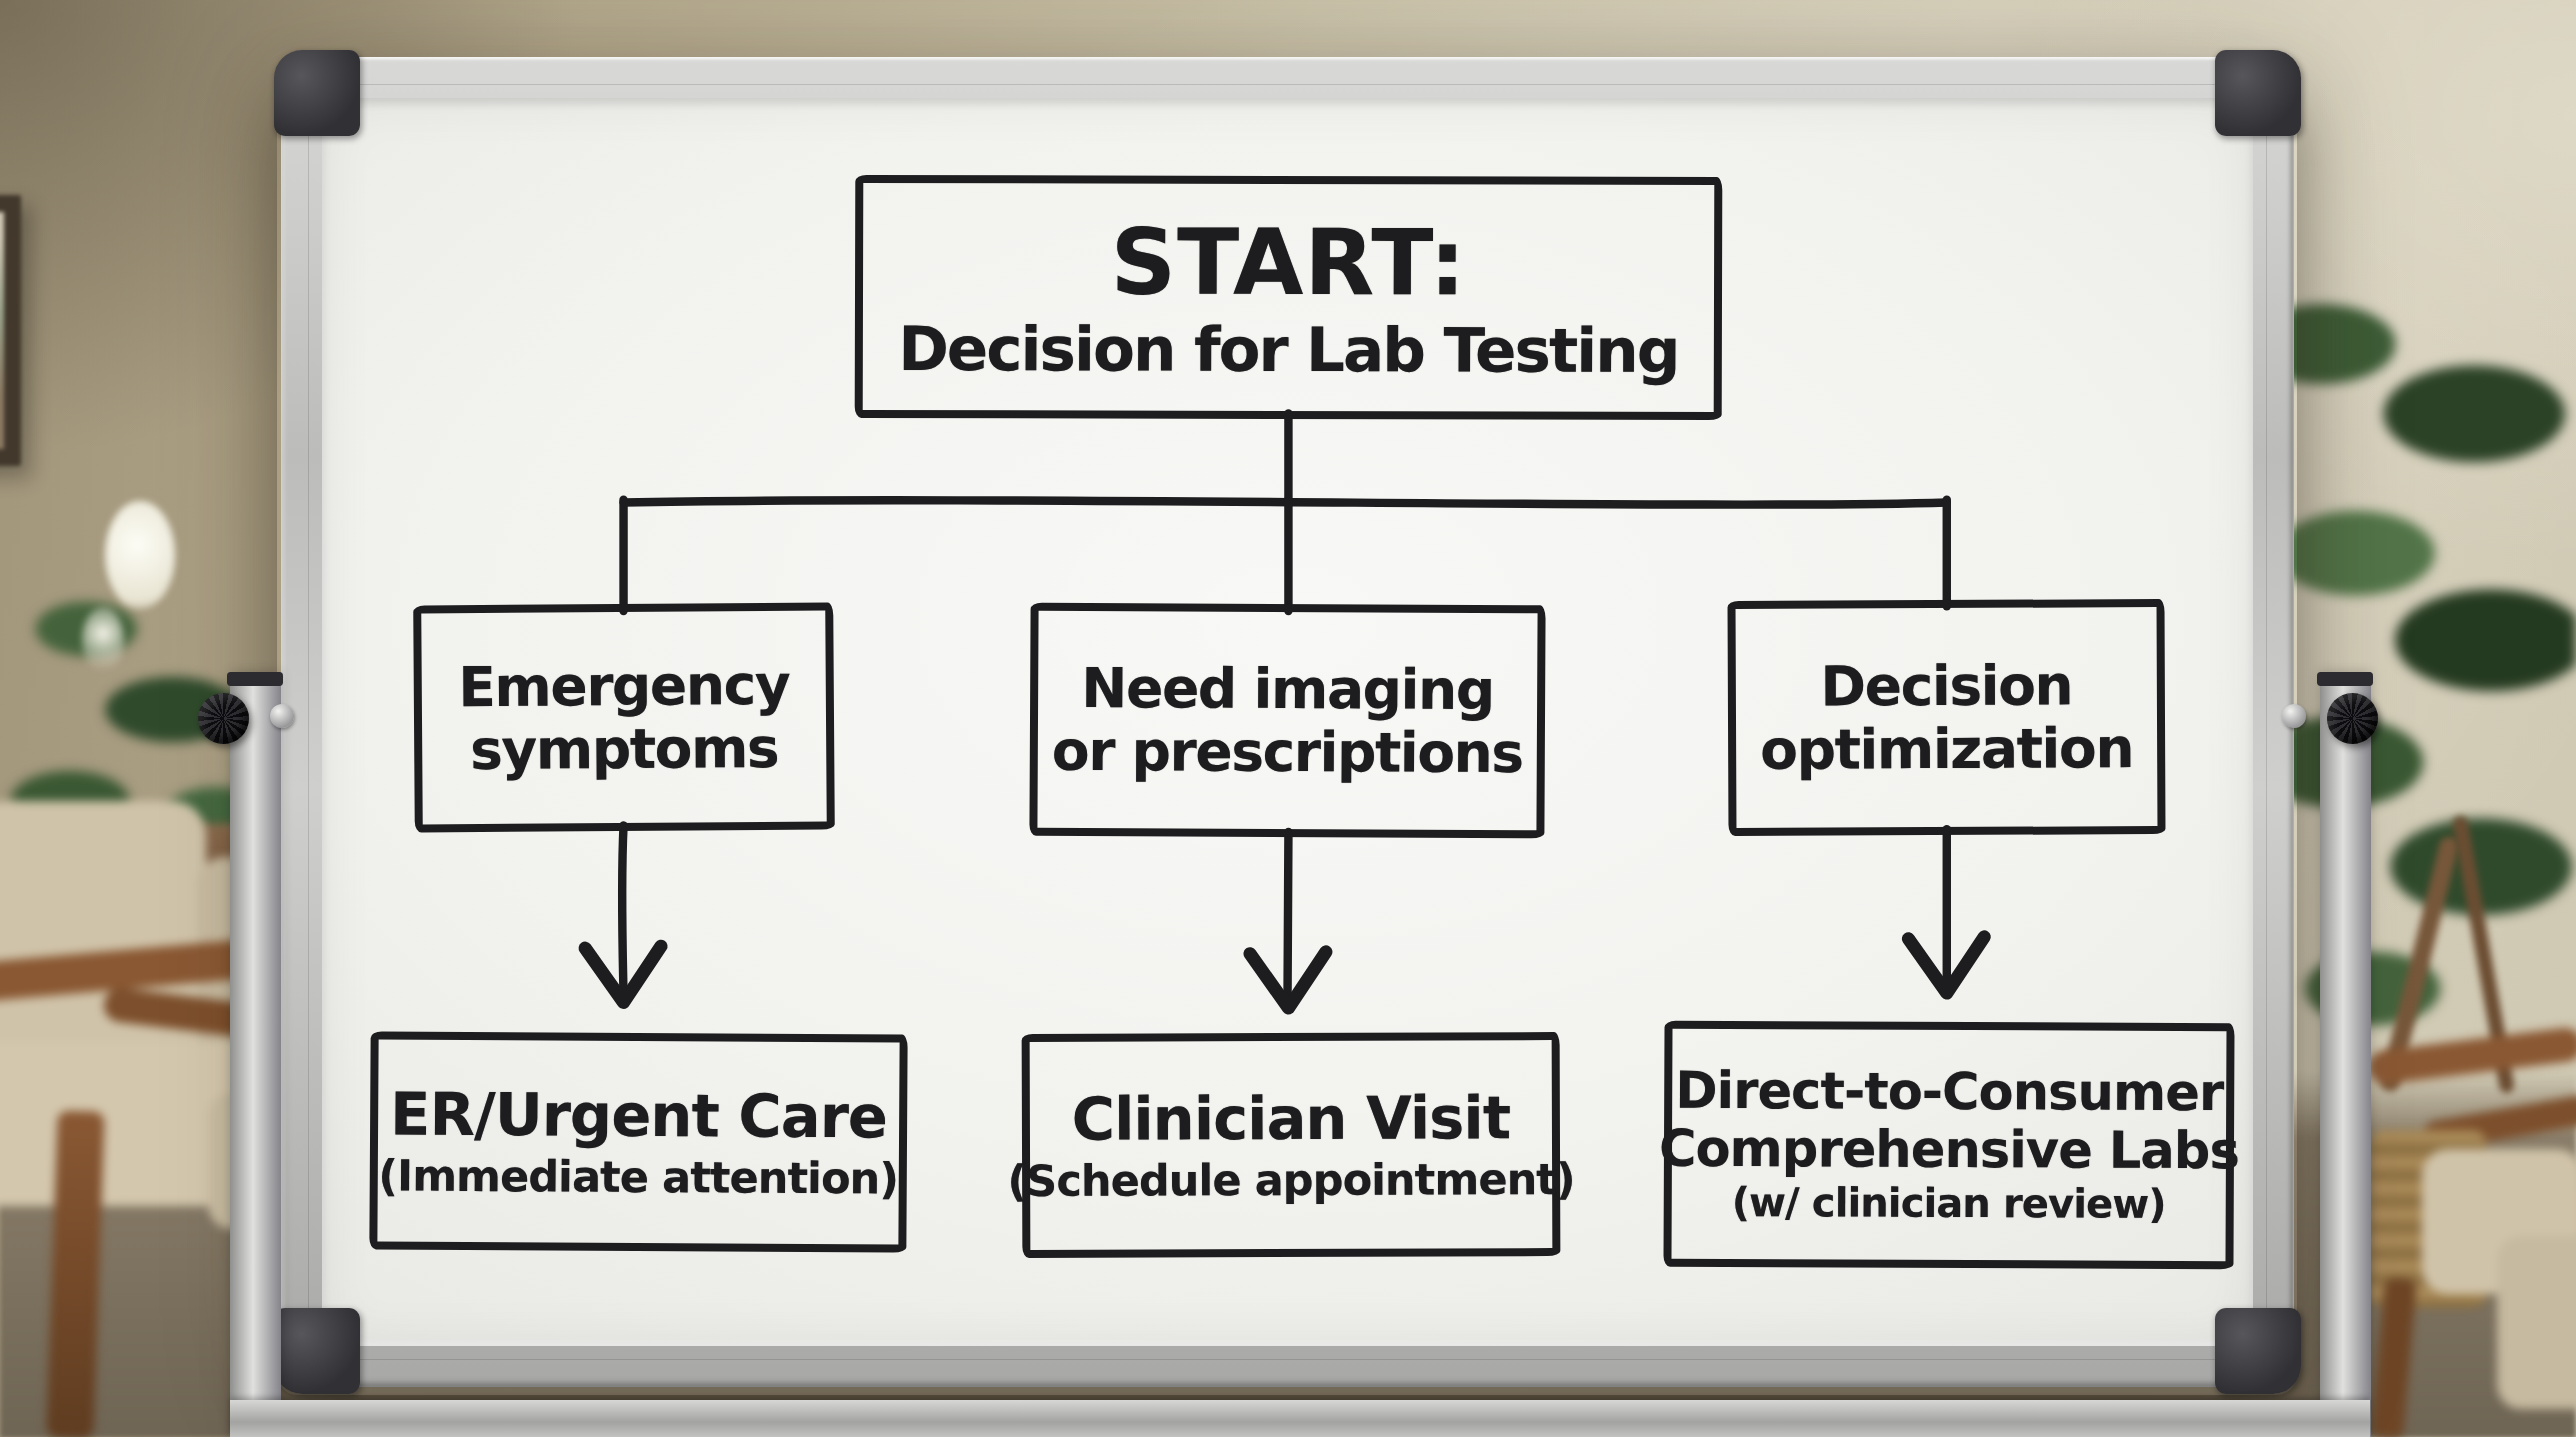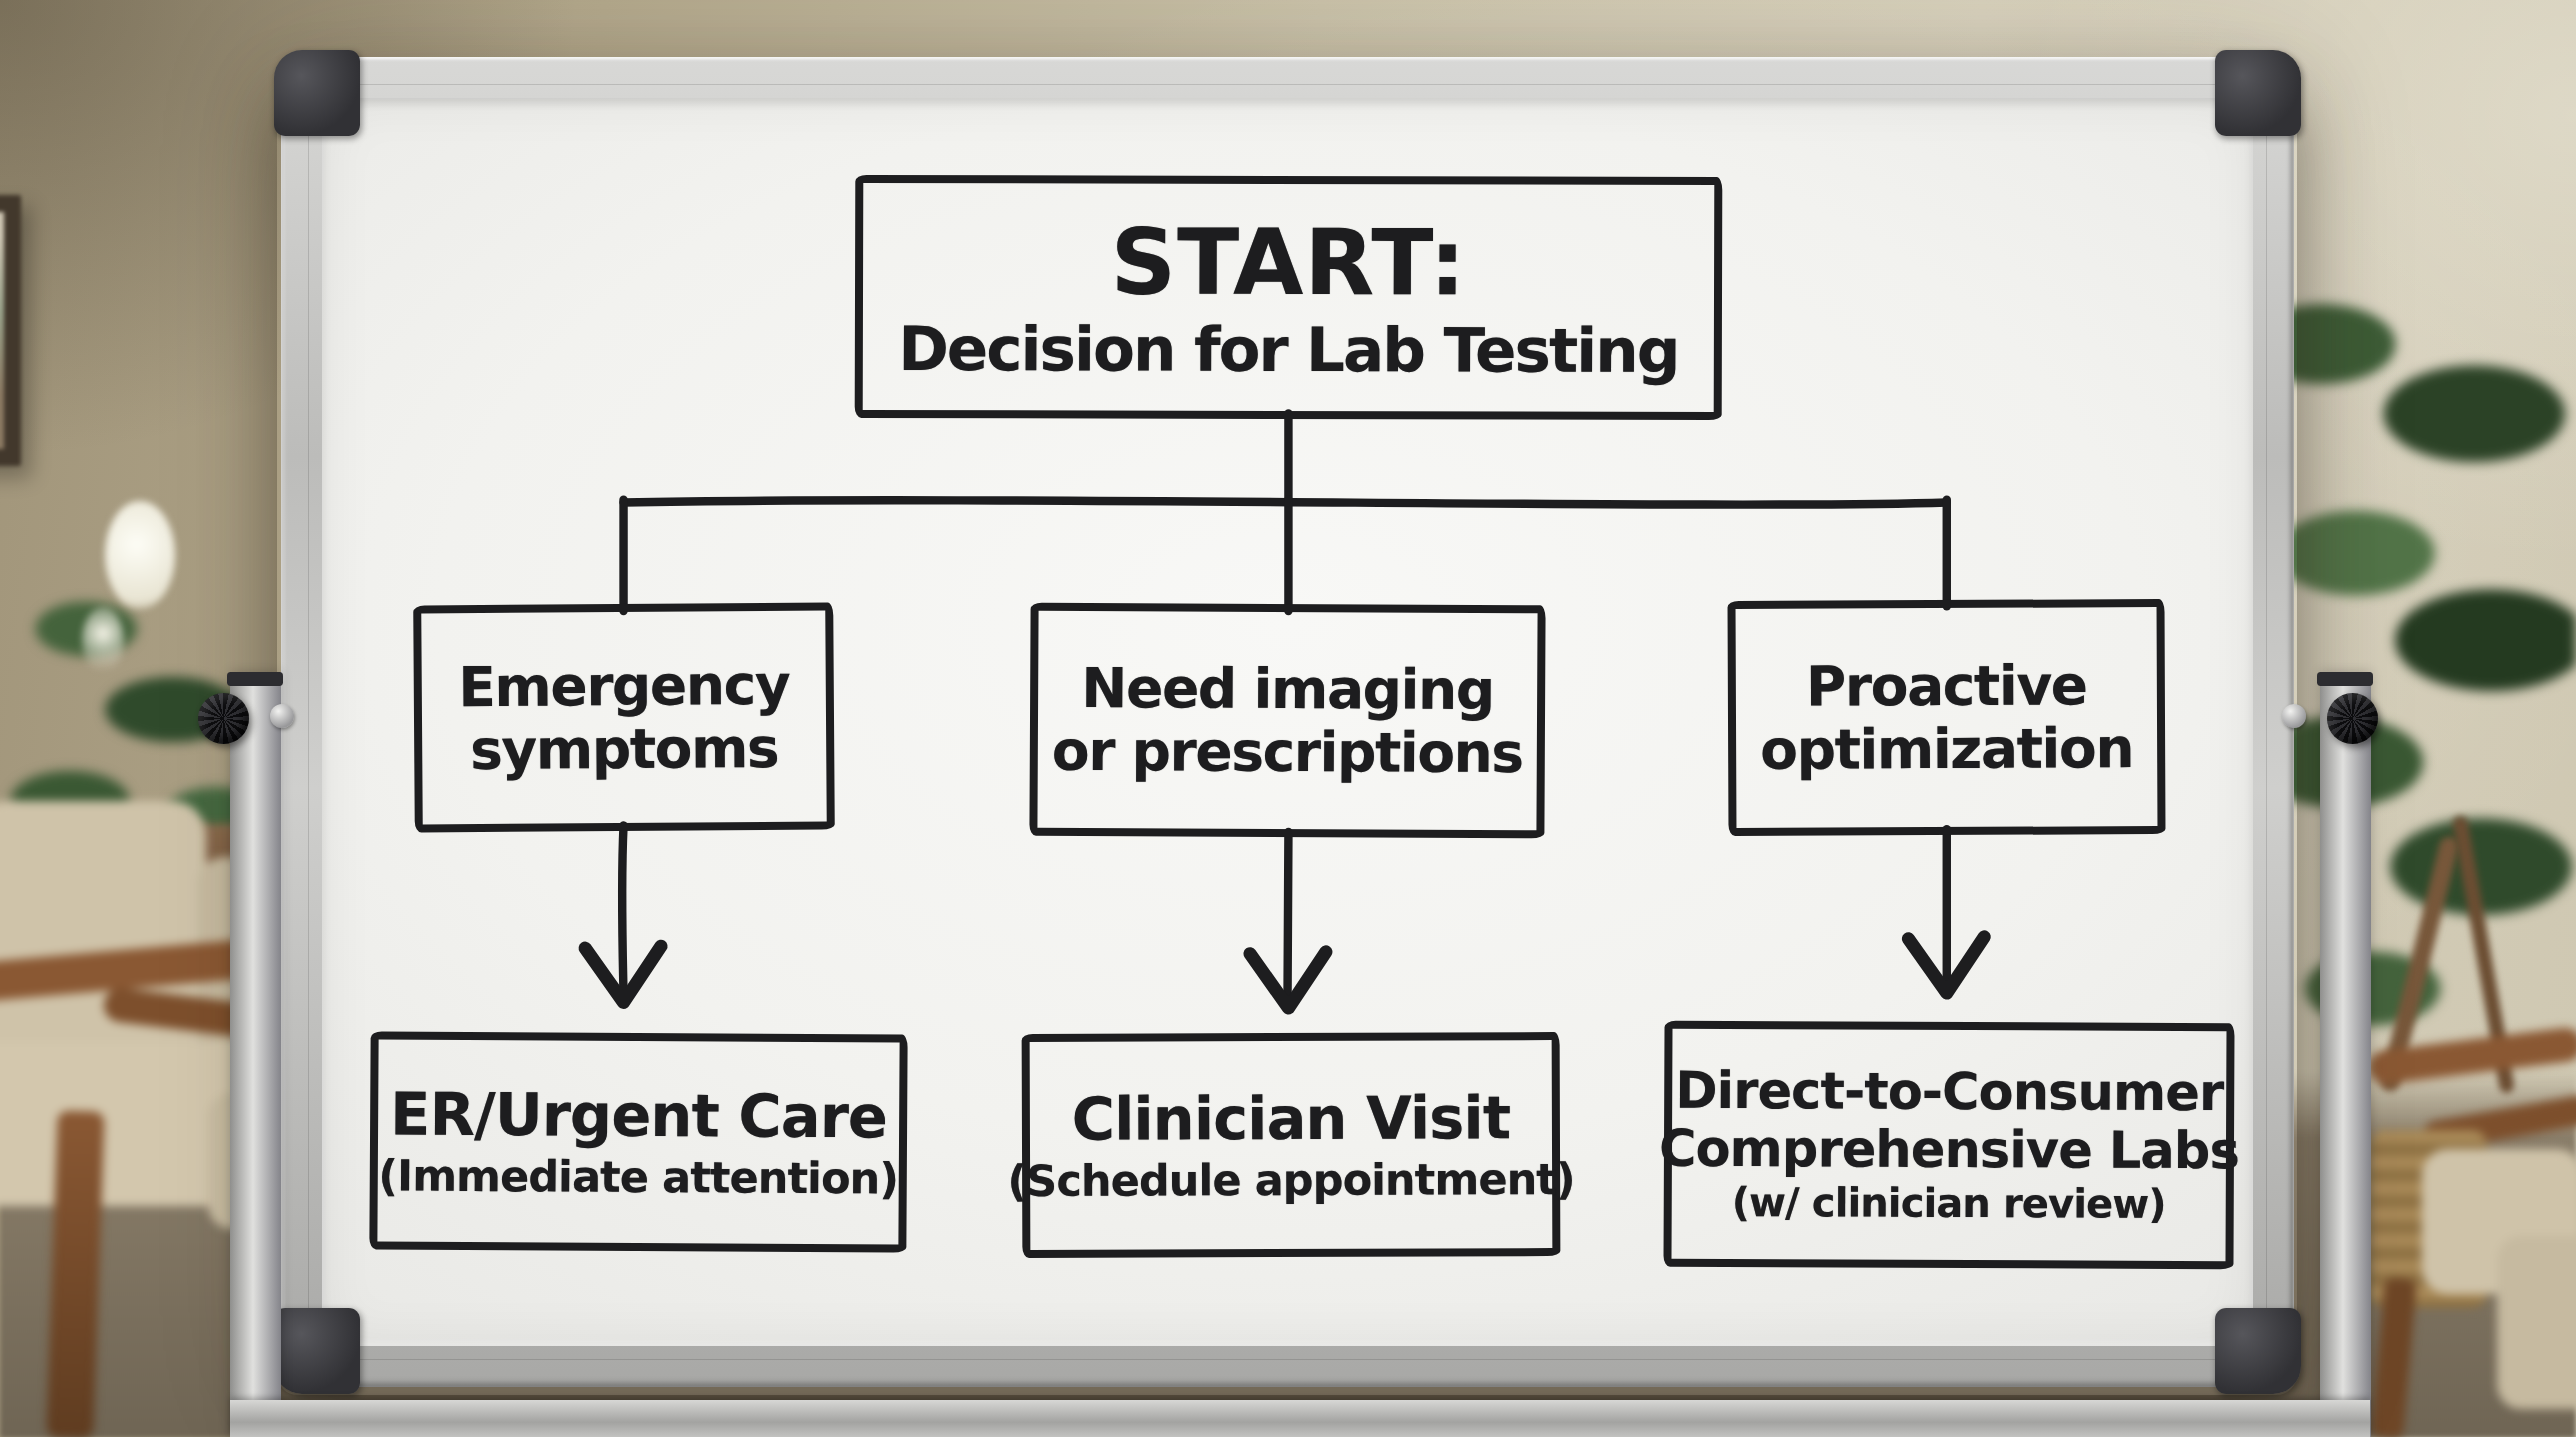--- a/index.html
+++ b/index.html
@@ -197,21 +197,21 @@
 
     <div class="node n-c1">
       <span>Emergency</span>
       <span>symptoms</span>
     </div>
     <div class="node n-c2">
       <span>Need imaging</span>
       <span>or prescriptions</span>
     </div>
     <div class="node n-c3">
-      <span>Proactive</span>
+      <span>Decision</span>
       <span>optimization</span>
     </div>
 
     <div class="node n-o1">
       <span class="out-title">ER/Urgent Care</span>
       <span class="out-note">(Immediate attention)</span>
     </div>
     <div class="node n-o2">
       <span class="out-title">Clinician Visit</span>
       <span class="out-note">(Schedule appointment)</span>

